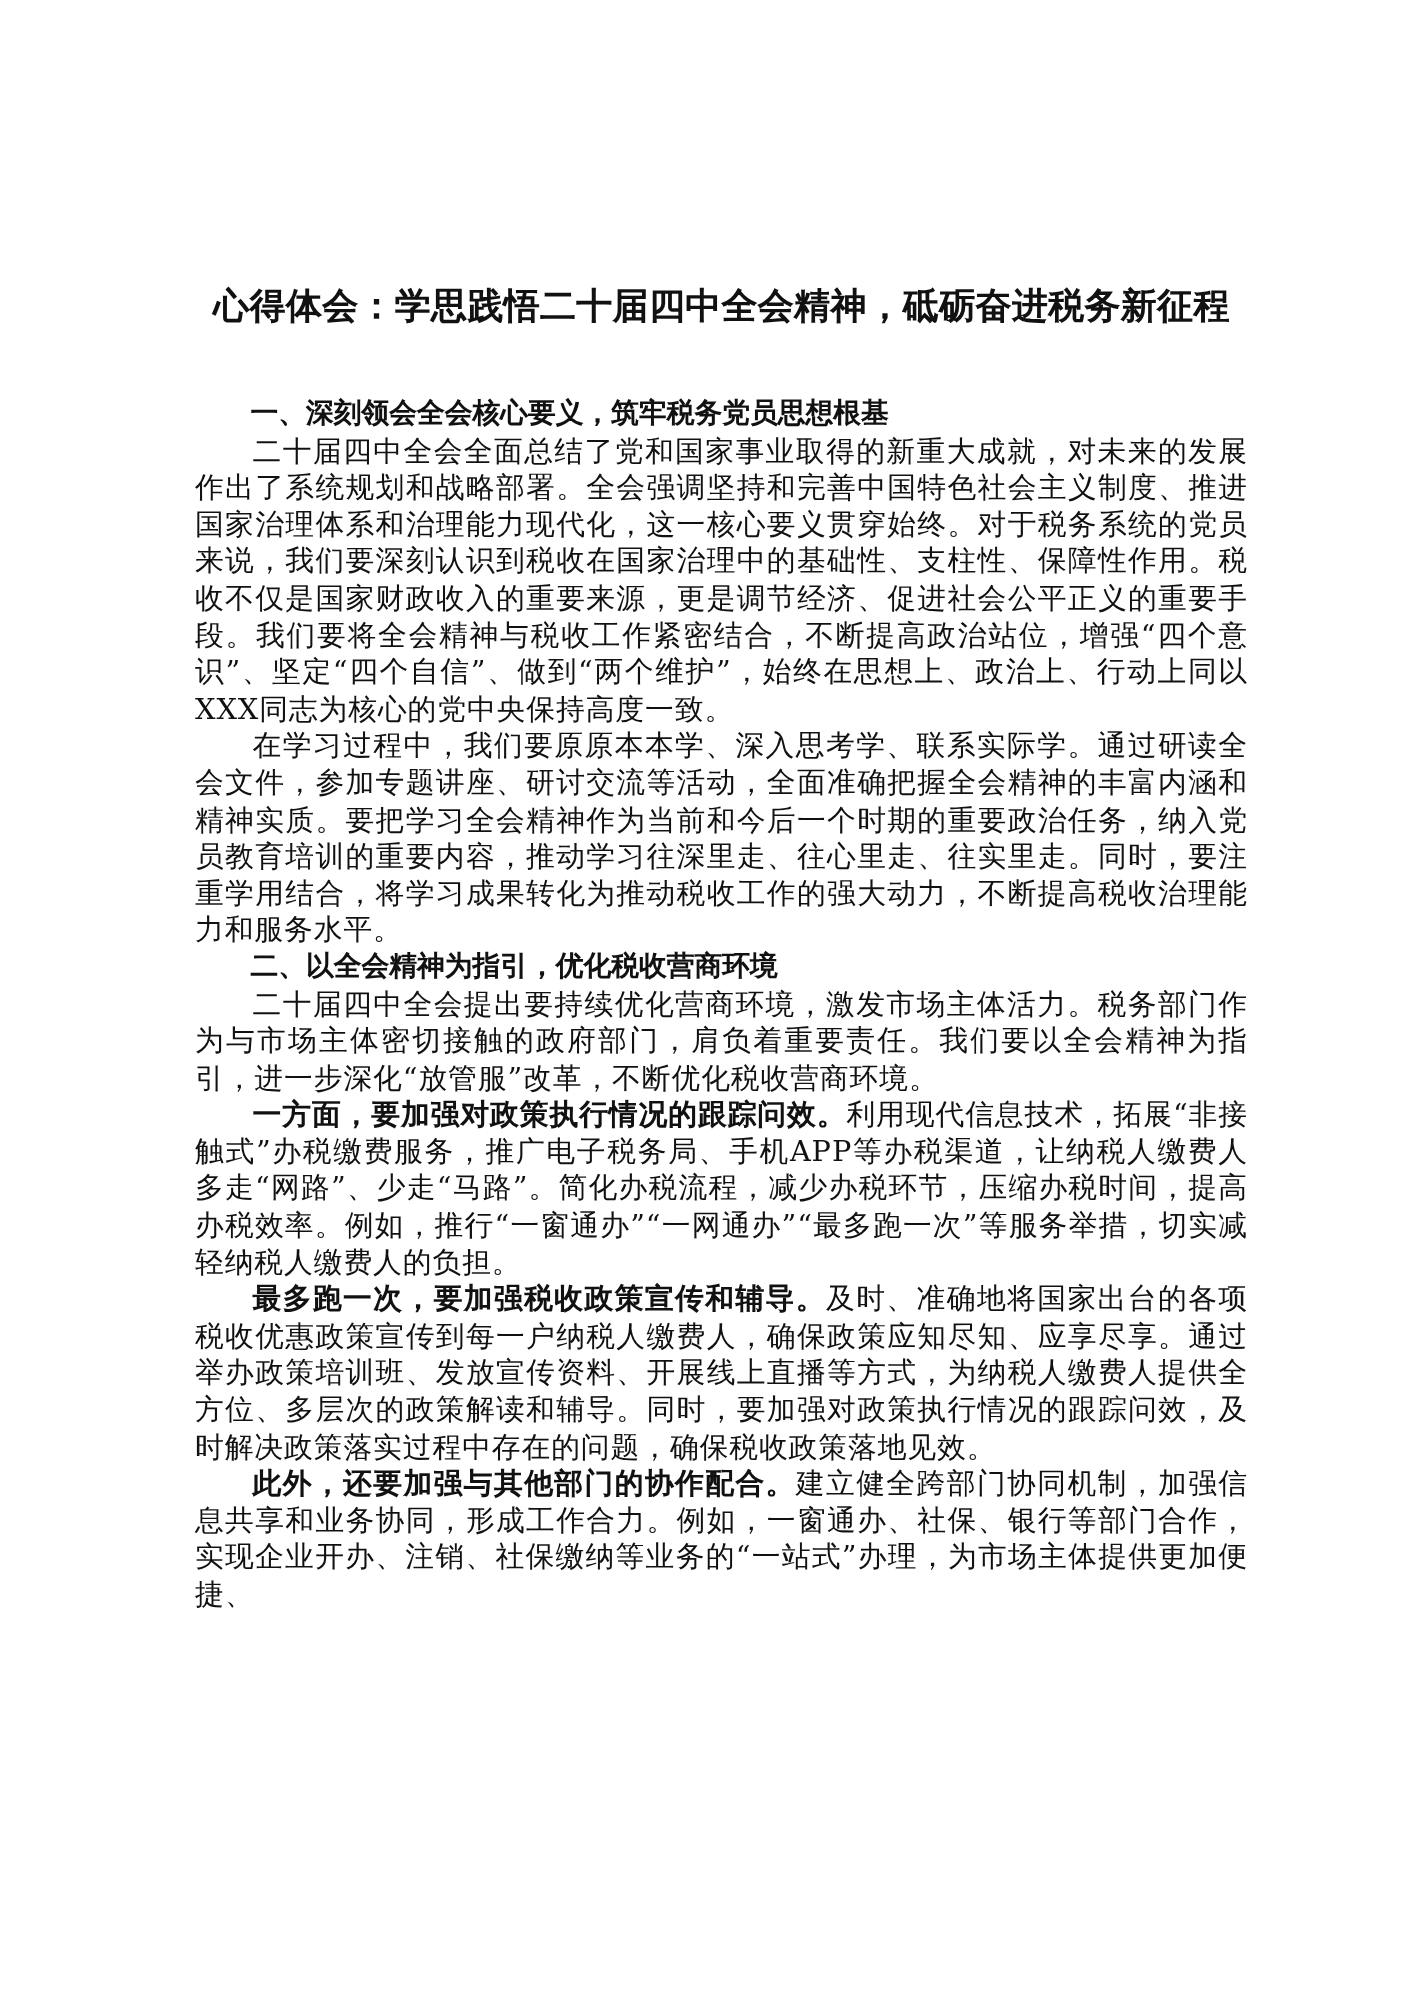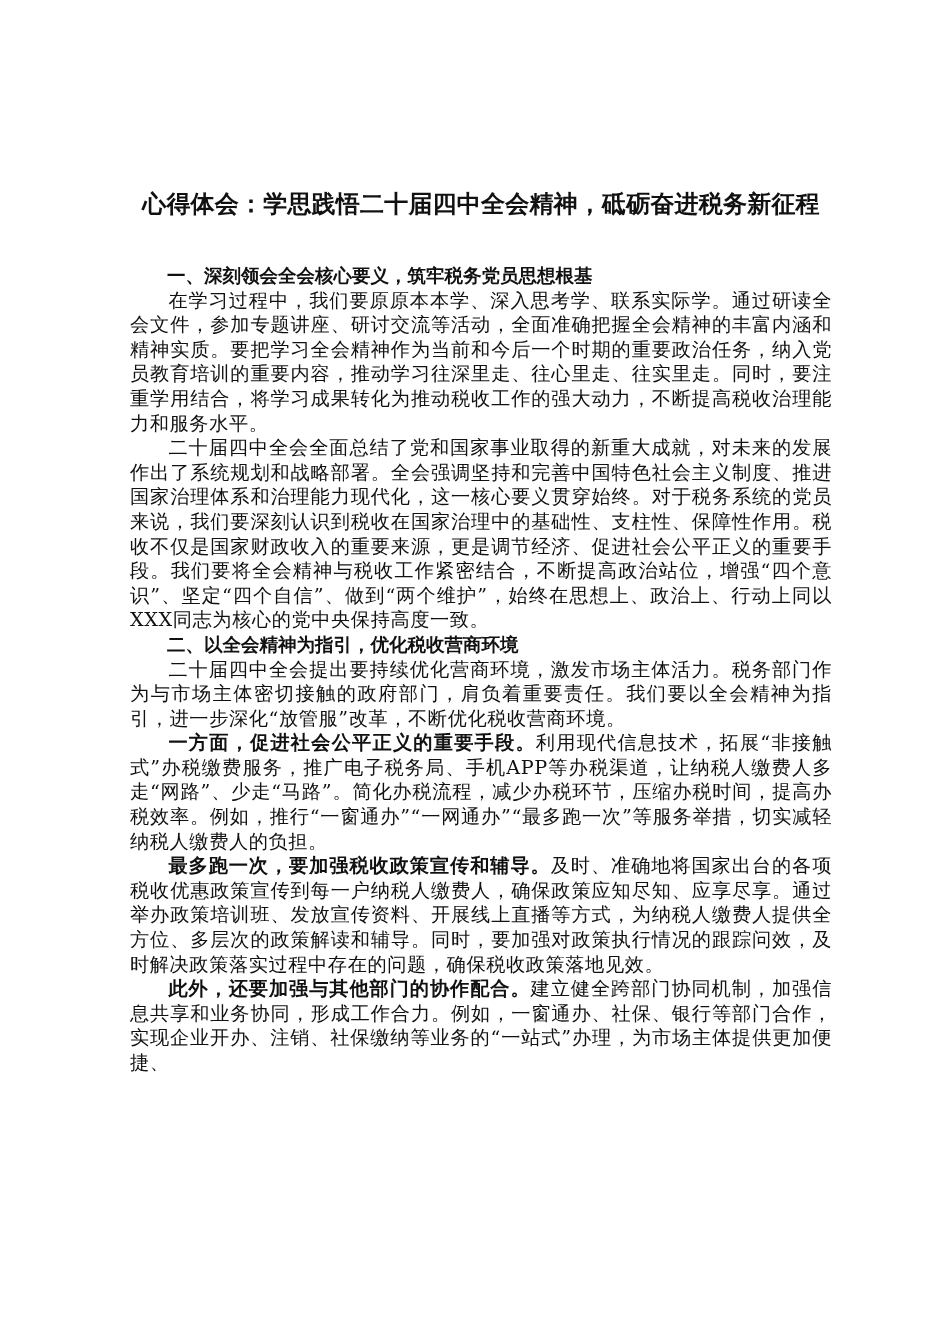--- a/index.html
+++ b/index.html
@@ -43,21 +43,21 @@
   }
 </style>
 </head>
 <body>
 
 <div class="page">
   <h1 class="title">心得体会：学思践悟二十届四中全会精神，砥砺奋进税务新征程</h1>
 
 
   <h2 class="heading">一、深刻领会全会核心要义，筑牢税务党员思想根基</h2>
+  <p class="para"><span class="lead"></span><span>二十届四中全会全面总结了党和国家事业取得的新重大成就，对未来的发展作出了系统规划和战略部署。全会强调坚持和完善中国特色社会主义制度、推进国家治理体系和治理能力现代化，这一核心要义贯穿始终。对于税务系统的党员来说，我们要深刻认识到税收在国家治理中的基础性、支柱性、保障性作用。税收不仅是国家财政收入的重要来源，更是调节经济、促进社会公平正义的重要手段。我们要将全会精神与税收工作紧密结合，不断提高政治站位，增强“四个意识”、坚定“四个自信”、做到“两个维护”，始终在思想上、政治上、行动上同以XXX同志为核心的党中央保持高度一致。</span></p>
   <p class="para"><span class="lead"></span><span>在学习过程中，我们要原原本本学、深入思考学、联系实际学。通过研读全会文件，参加专题讲座、研讨交流等活动，全面准确把握全会精神的丰富内涵和精神实质。要把学习全会精神作为当前和今后一个时期的重要政治任务，纳入党员教育培训的重要内容，推动学习往深里走、往心里走、往实里走。同时，要注重学用结合，将学习成果转化为推动税收工作的强大动力，不断提高税收治理能力和服务水平。</span></p>
-  <p class="para"><span class="lead"></span><span>二十届四中全会全面总结了党和国家事业取得的新重大成就，对未来的发展作出了系统规划和战略部署。全会强调坚持和完善中国特色社会主义制度、推进国家治理体系和治理能力现代化，这一核心要义贯穿始终。对于税务系统的党员来说，我们要深刻认识到税收在国家治理中的基础性、支柱性、保障性作用。税收不仅是国家财政收入的重要来源，更是调节经济、促进社会公平正义的重要手段。我们要将全会精神与税收工作紧密结合，不断提高政治站位，增强“四个意识”、坚定“四个自信”、做到“两个维护”，始终在思想上、政治上、行动上同以XXX同志为核心的党中央保持高度一致。</span></p>
 
   <h2 class="heading">二、以全会精神为指引，优化税收营商环境</h2>
   <p class="para"><span class="lead"></span><span>二十届四中全会提出要持续优化营商环境，激发市场主体活力。税务部门作为与市场主体密切接触的政府部门，肩负着重要责任。我们要以全会精神为指引，进一步深化“放管服”改革，不断优化税收营商环境。</span></p>
-  <p class="para"><span class="lead">一方面，促进社会公平正义的重要手段。</span><span>利用现代信息技术，拓展“非接触式”办税缴费服务，推广电子税务局、手机APP等办税渠道，让纳税人缴费人多走“网路”、少走“马路”。简化办税流程，减少办税环节，压缩办税时间，提高办税效率。例如，推行“一窗通办”“一网通办”“最多跑一次”等服务举措，切实减轻纳税人缴费人的负担。</span></p>
+  <p class="para"><span class="lead">一方面，要加强对政策执行情况的跟踪问效。</span><span>利用现代信息技术，拓展“非接触式”办税缴费服务，推广电子税务局、手机APP等办税渠道，让纳税人缴费人多走“网路”、少走“马路”。简化办税流程，减少办税环节，压缩办税时间，提高办税效率。例如，推行“一窗通办”“一网通办”“最多跑一次”等服务举措，切实减轻纳税人缴费人的负担。</span></p>
   <p class="para"><span class="lead">最多跑一次，要加强税收政策宣传和辅导。</span><span>及时、准确地将国家出台的各项税收优惠政策宣传到每一户纳税人缴费人，确保政策应知尽知、应享尽享。通过举办政策培训班、发放宣传资料、开展线上直播等方式，为纳税人缴费人提供全方位、多层次的政策解读和辅导。同时，要加强对政策执行情况的跟踪问效，及时解决政策落实过程中存在的问题，确保税收政策落地见效。</span></p>
   <p class="para"><span class="lead">此外，还要加强与其他部门的协作配合。</span><span>建立健全跨部门协同机制，加强信息共享和业务协同，形成工作合力。例如，一窗通办、社保、银行等部门合作，实现企业开办、注销、社保缴纳等业务的“一站式”办理，为市场主体提供更加便捷、</span></p>
 </div>
 
 </body></html>

